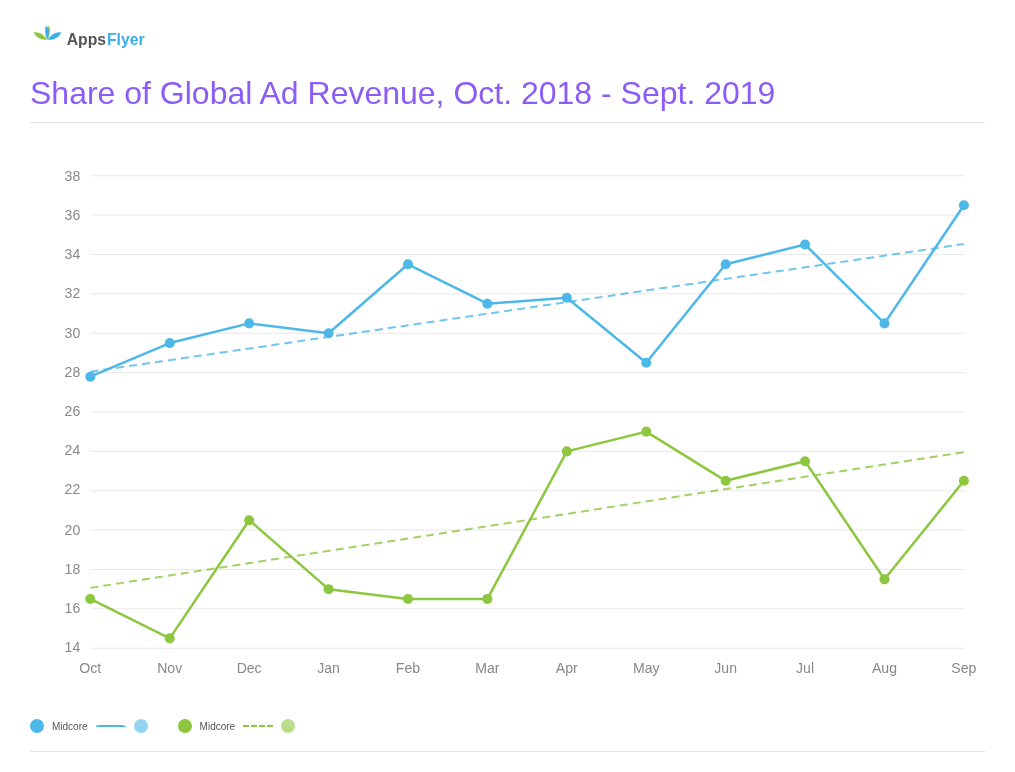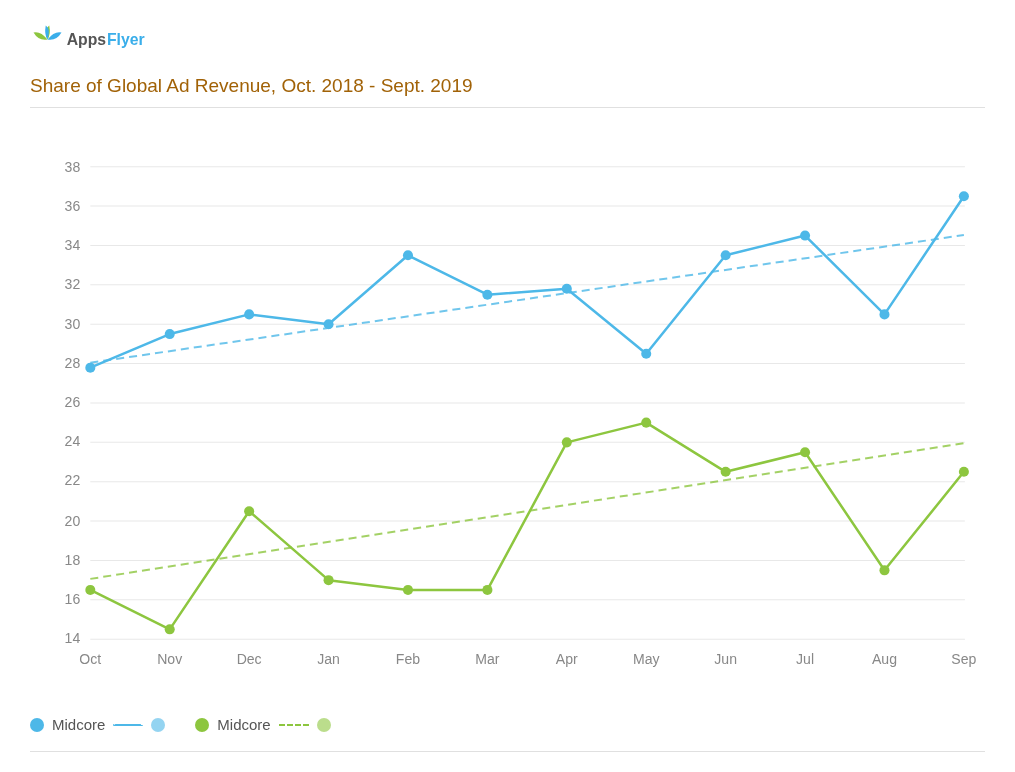--- a/index.html
+++ b/index.html
@@ -16,22 +16,22 @@
     .logo-area {
       display: flex;
       align-items: center;
       margin-bottom: 10px;
     }
     .logo-svg {
       width: 140px;
       height: 40px;
     }
     .chart-title {
-      font-size: 19px;
-      color: #a16207;
+      font-size: 32px;
+      color: #8b5cf6;
       font-weight: 400;
       margin-bottom: 10px;
       margin-top: 5px;
     }
     .divider {
       width: 100%;
       border: none;
       border-top: 1px solid #e0e0e0;
       margin-bottom: 10px;
     }
@@ -49,21 +49,21 @@
       justify-content: center;
       align-items: center;
       gap: 30px;
       margin-top: 8px;
       padding-bottom: 10px;
     }
     .legend-item {
       display: flex;
       align-items: center;
       gap: 8px;
-      font-size: 15px;
+      font-size: 10px;
       color: #555;
     }
     .legend-circle {
       width: 14px;
       height: 14px;
       border-radius: 50%;
     }
     .legend-line {
       width: 30px;
       height: 3px;

